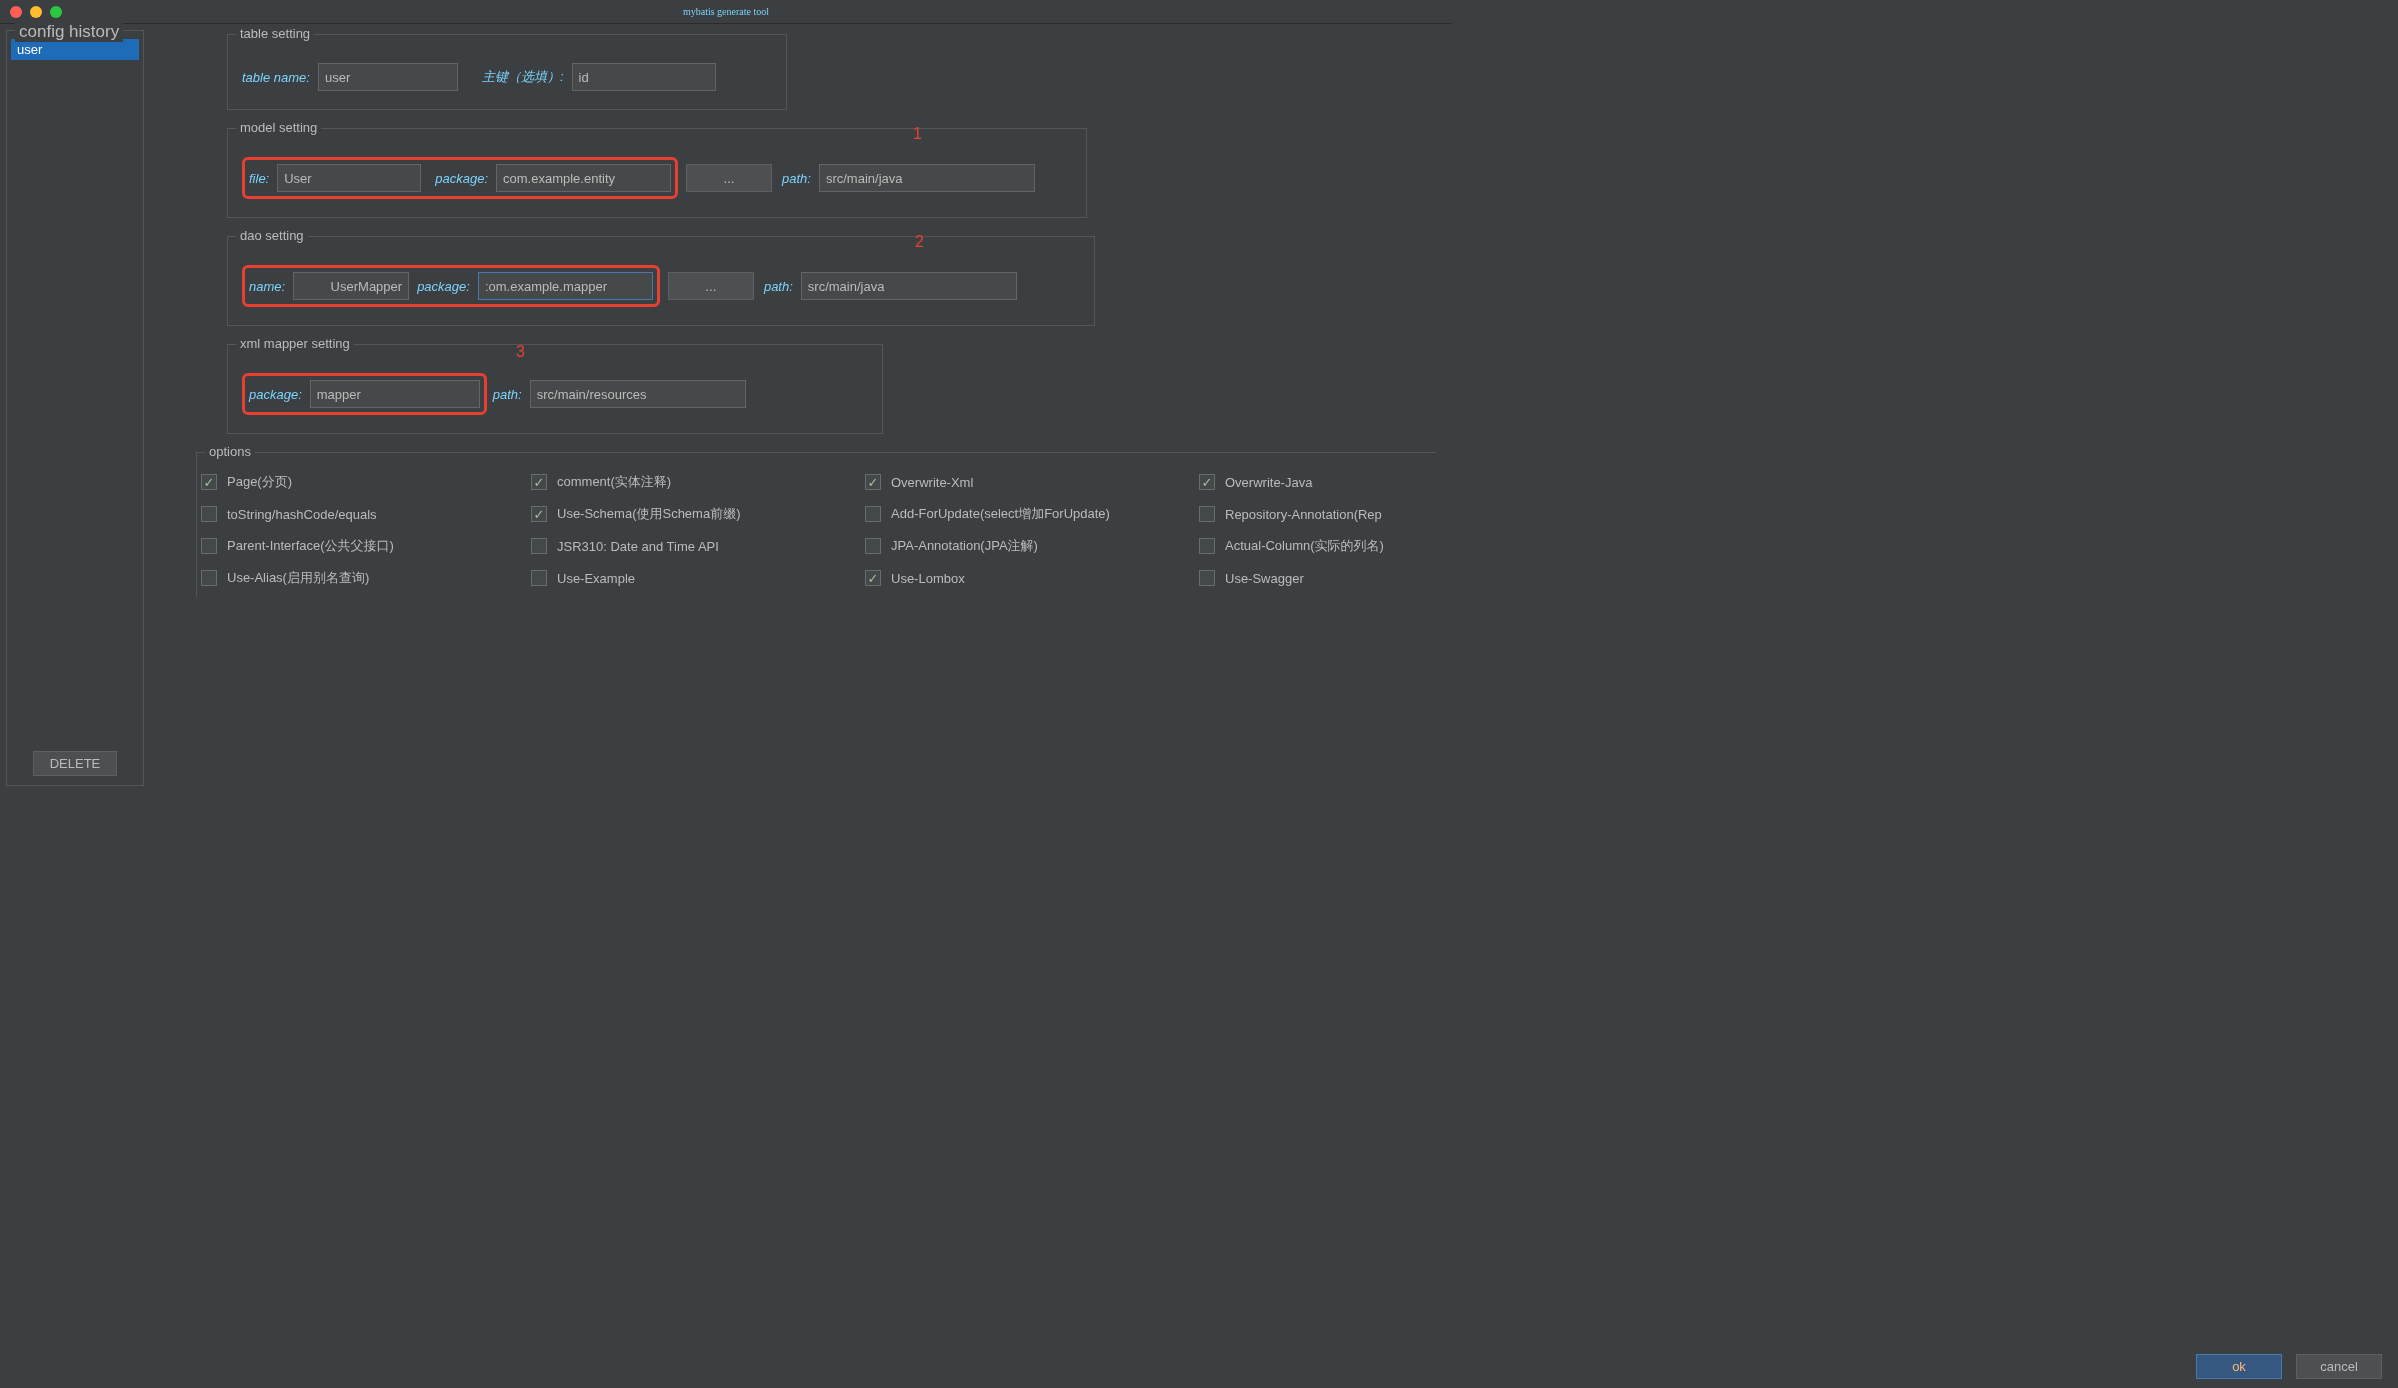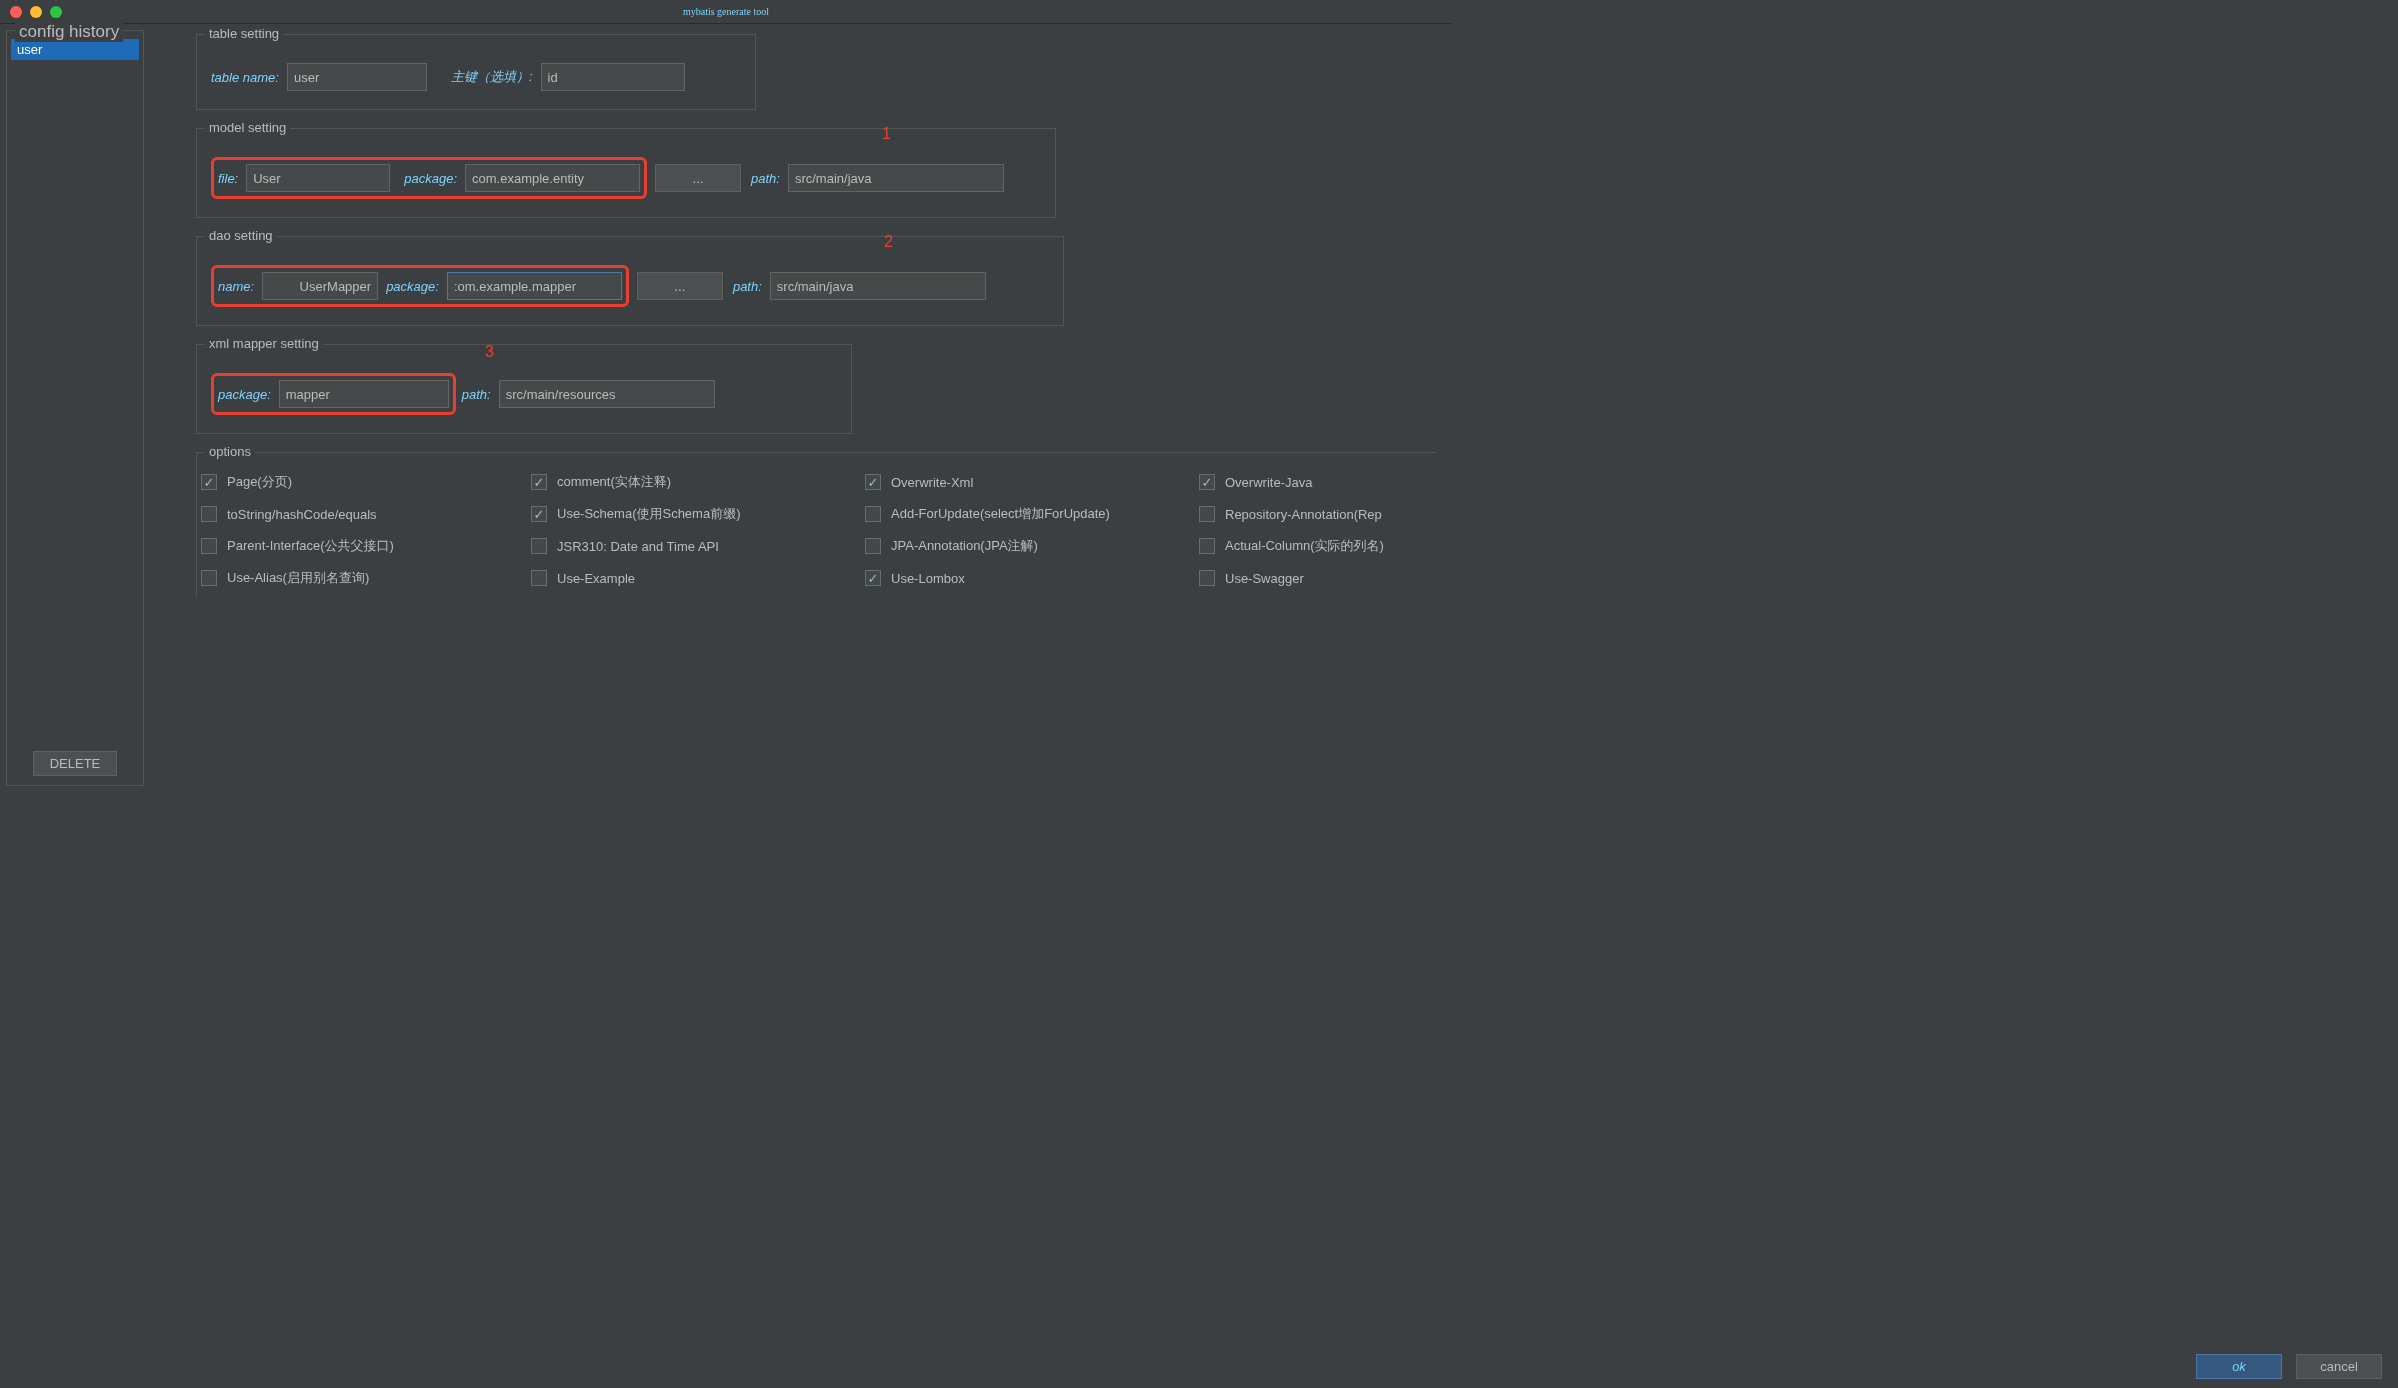--- a/index.html
+++ b/index.html
@@ -86,37 +86,37 @@
     background: #4c5052;
     border: 1px solid #5e6060;
     color: #bbb;
     padding: 4px 16px;
     font-size: 13px;
     cursor: pointer;
   }
   .btn.primary {
     background: #365880;
     border: 1px solid #4a78a8;
-    color: #7dd3fc;
-    font-style: italic;
+    color: #fdba74;
   }
   .main {
     flex: 1;
     padding: 10px 0 0 46px;
   }
   .row {
     display: flex;
     align-items: flex-start;
     gap: 18px;
     margin-bottom: 18px;
   }
   .group {
     border: 1px solid #555;
     position: relative;
     padding: 28px 26px 18px 14px;
+    margin-left: 31px;
   }
   .group .legend {
     position: absolute;
     top: -9px;
     left: 8px;
     background: #3c3f41;
     padding: 0 4px;
     color: #bbb;
   }
   .inline {

